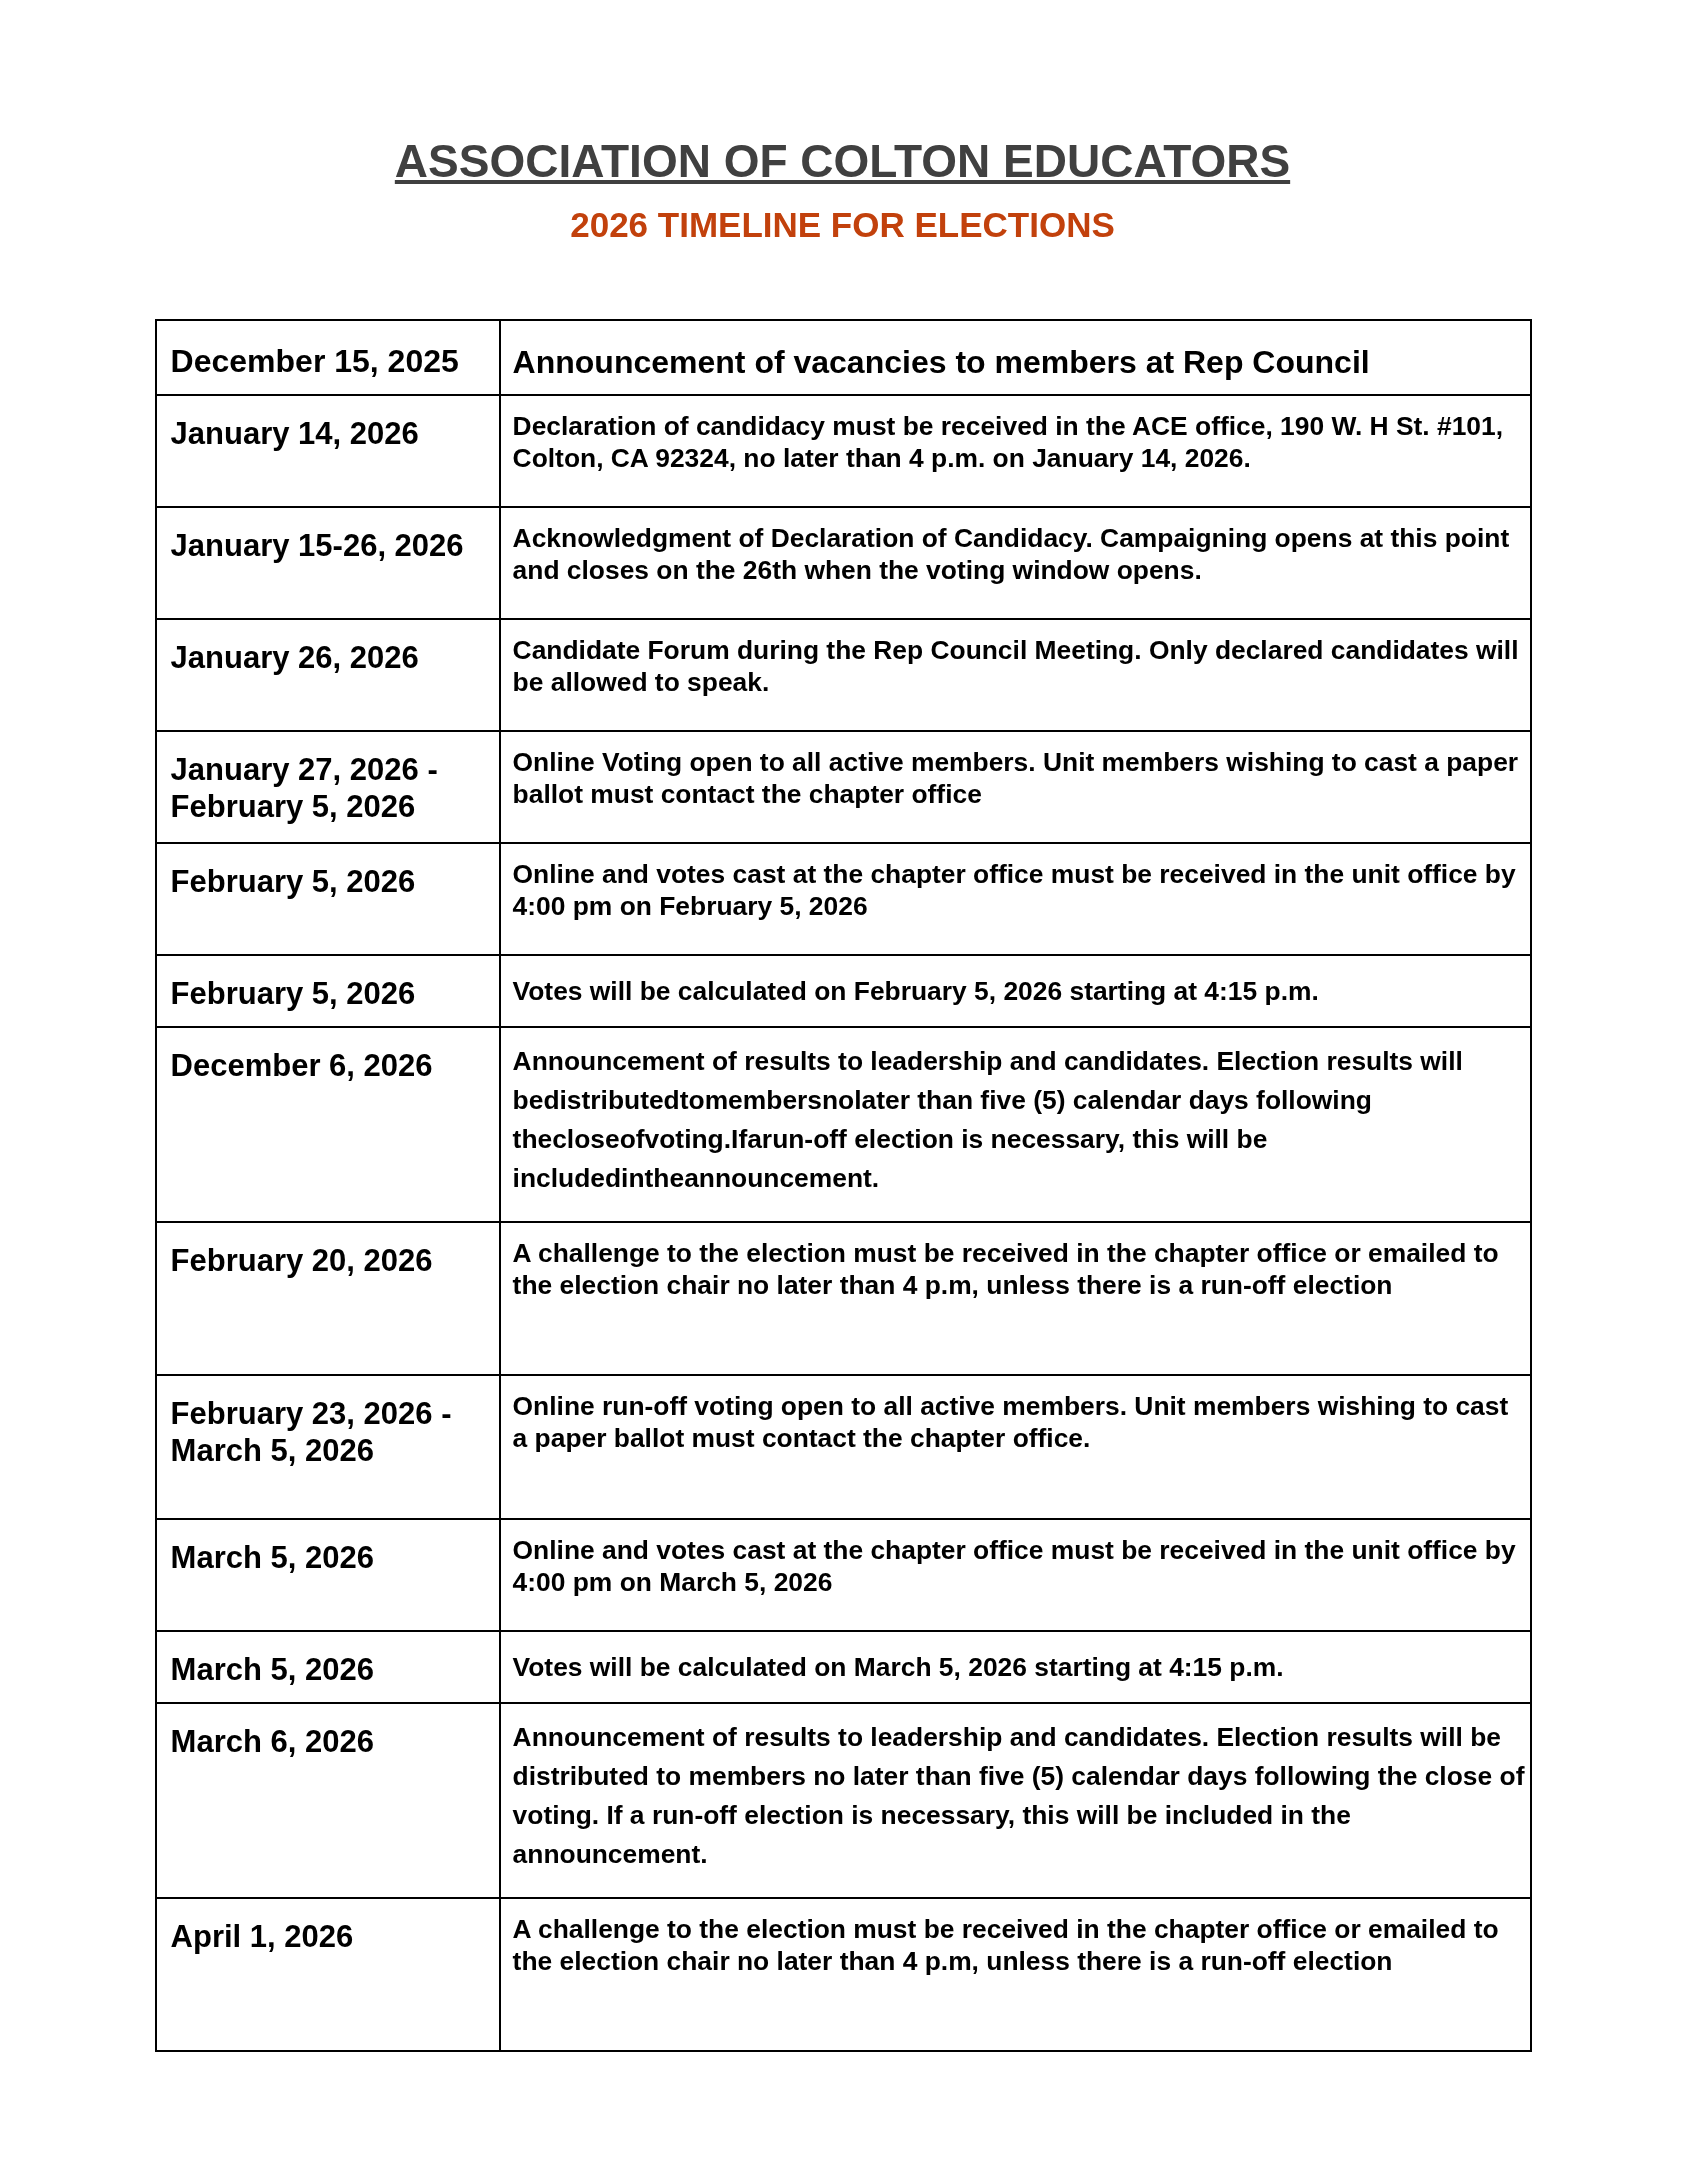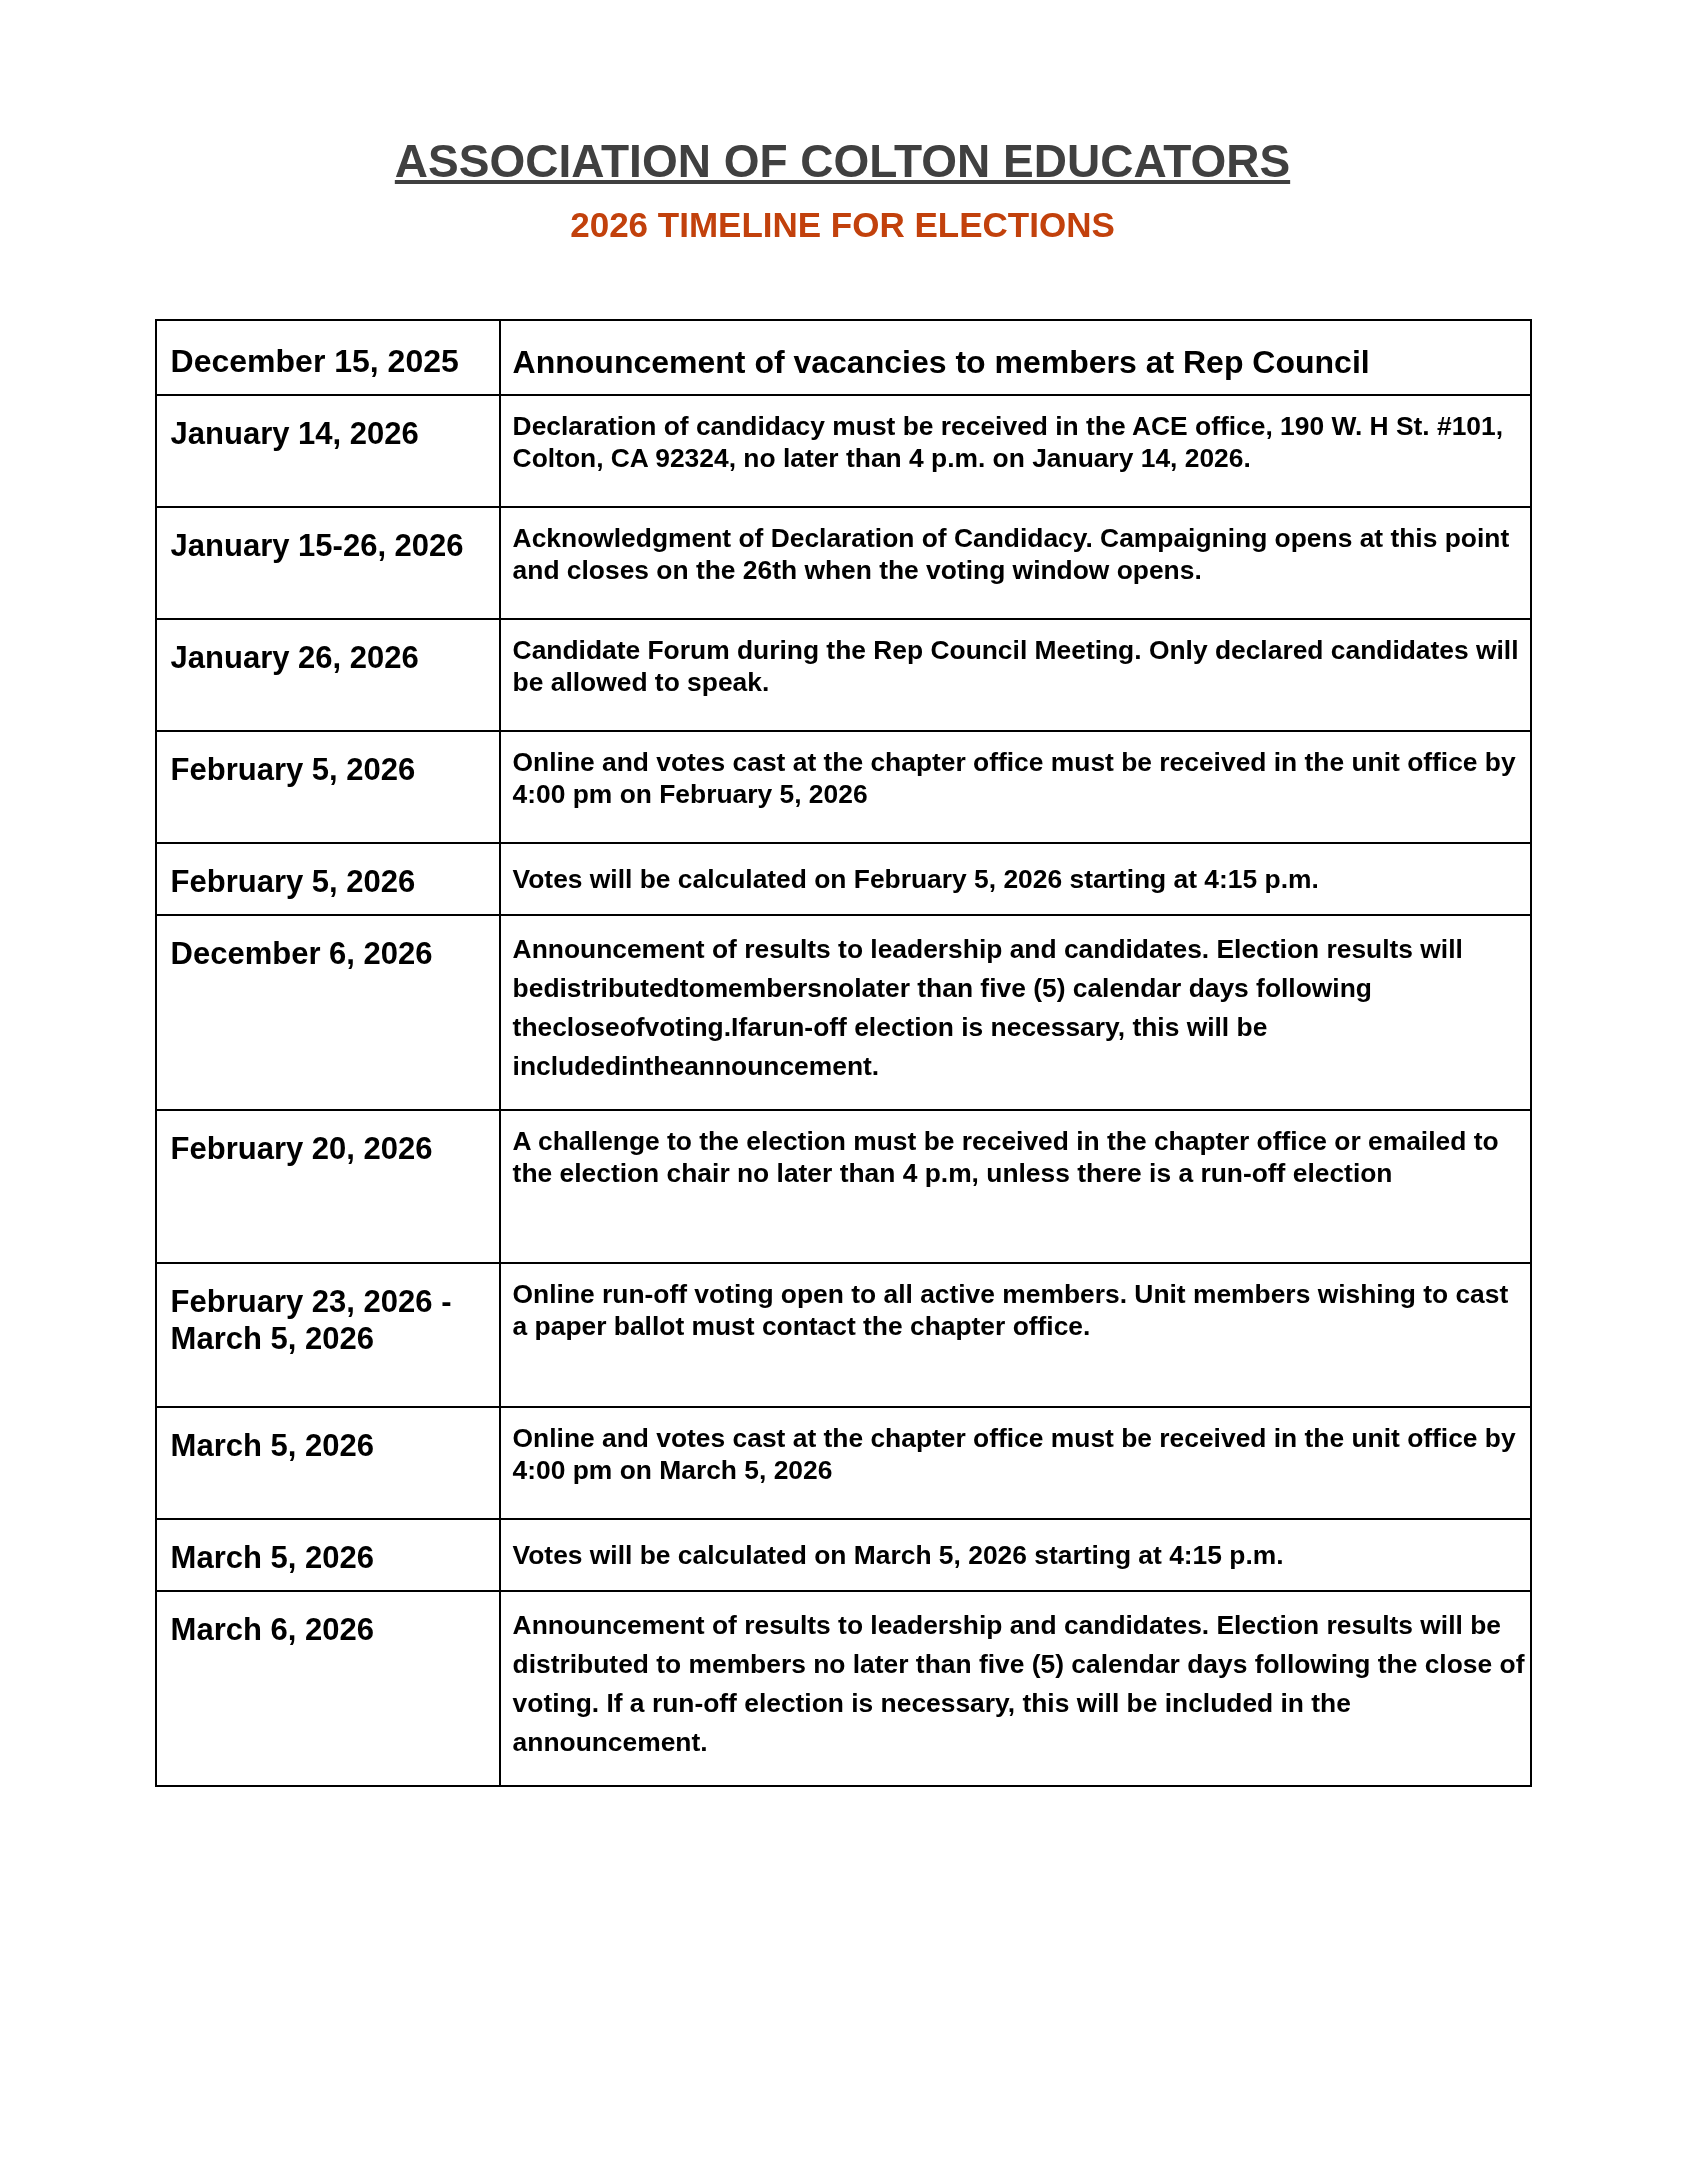--- a/index.html
+++ b/index.html
@@ -59,20 +59,24 @@
     </tr>
     <tr style="height:112px">
       <td class="date">January 15-26, 2026</td>
       <td class="desc">Acknowledgment of Declaration of Candidacy. Campaigning opens at this point and closes on the 26th when the voting window opens.</td>
     </tr>
     <tr style="height:112px">
       <td class="date">January 26, 2026</td>
       <td class="desc">Candidate Forum during the Rep Council Meeting. Only declared candidates will be allowed to speak.</td>
     </tr>
     <tr style="height:112px">
+      <td class="date" style="white-space:normal;padding-right:51px !important">January 27, 2026 - February 5, 2026</td>
+      <td class="desc">Online Voting open to all active members. Unit members wishing to cast a paper ballot must contact the chapter office</td>
+    </tr>
+    <tr style="height:112px">
       <td class="date">February 5, 2026</td>
       <td class="desc">Online and votes cast at the chapter office must be received in the unit office by 4:00 pm on February 5, 2026</td>
     </tr>
     <tr style="height:72px">
       <td class="date">February 5, 2026</td>
       <td class="desc" style="padding-top:19px !important">Votes will be calculated on February 5, 2026 starting at 4:15 p.m.</td>
     </tr>
     <tr class="wide" style="height:195px">
       <td class="date">December 6, 2026</td>
       <td class="desc">Announcement of results to leadership and candidates. Election results will bedistributedtomembersnolater than five (5) calendar days following thecloseofvoting.Ifarun-off election is necessary, this will be includedintheannouncement.</td>
@@ -90,15 +94,19 @@
       <td class="desc">Online and votes cast at the chapter office must be received in the unit office by 4:00 pm on March 5, 2026</td>
     </tr>
     <tr style="height:72px">
       <td class="date">March 5, 2026</td>
       <td class="desc" style="padding-top:19px !important">Votes will be calculated on March 5, 2026 starting at 4:15 p.m.</td>
     </tr>
     <tr class="wide" style="height:195px">
       <td class="date">March 6, 2026</td>
       <td class="desc">Announcement of results to leadership and candidates. Election results will be distributed to members no later than five (5) calendar days following the close of voting. If a run-off election is necessary, this will be included in the announcement.</td>
     </tr>
+    <tr style="height:153px">
+      <td class="date">April 1, 2026</td>
+      <td class="desc">A challenge to the election must be received in the chapter office or emailed to the election chair no later than 4 p.m, unless there is a run-off election</td>
+    </tr>
   </tbody>
 </table>
 
 
 </body></html>

